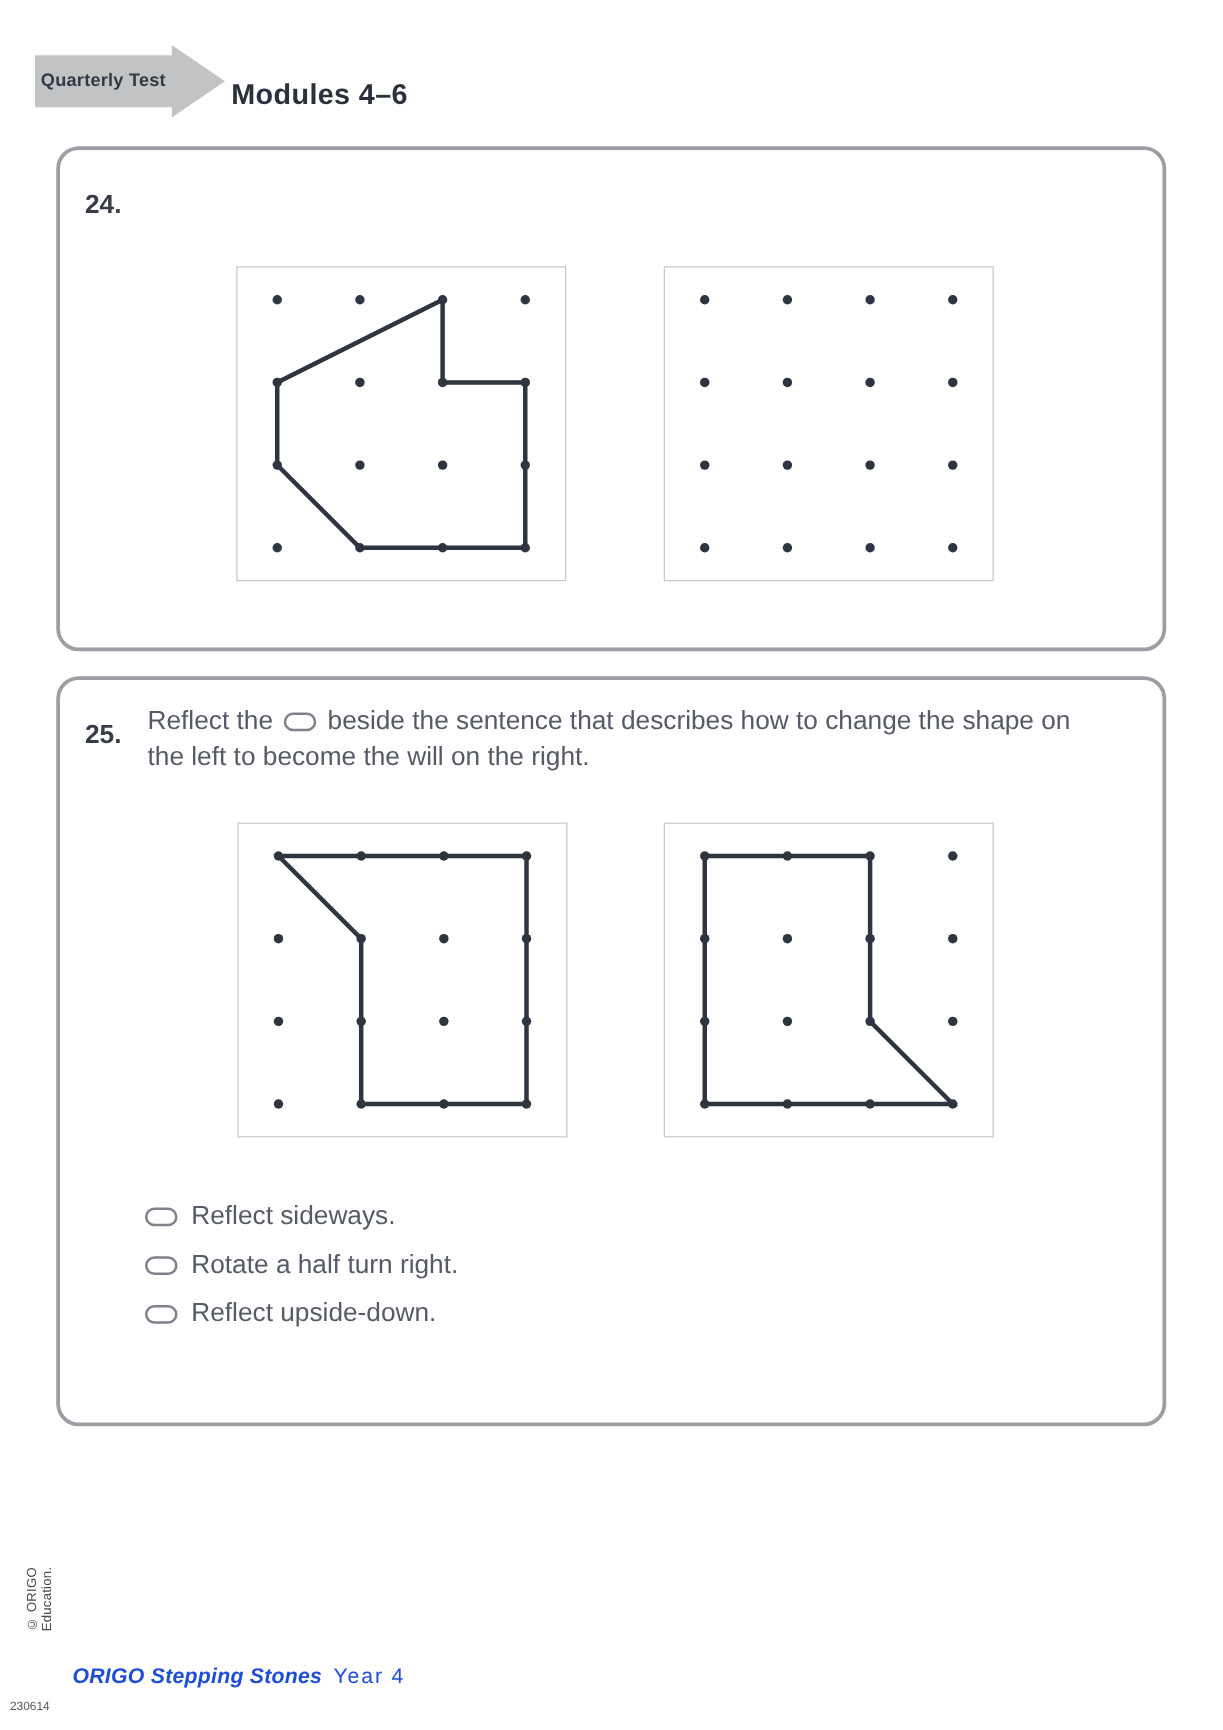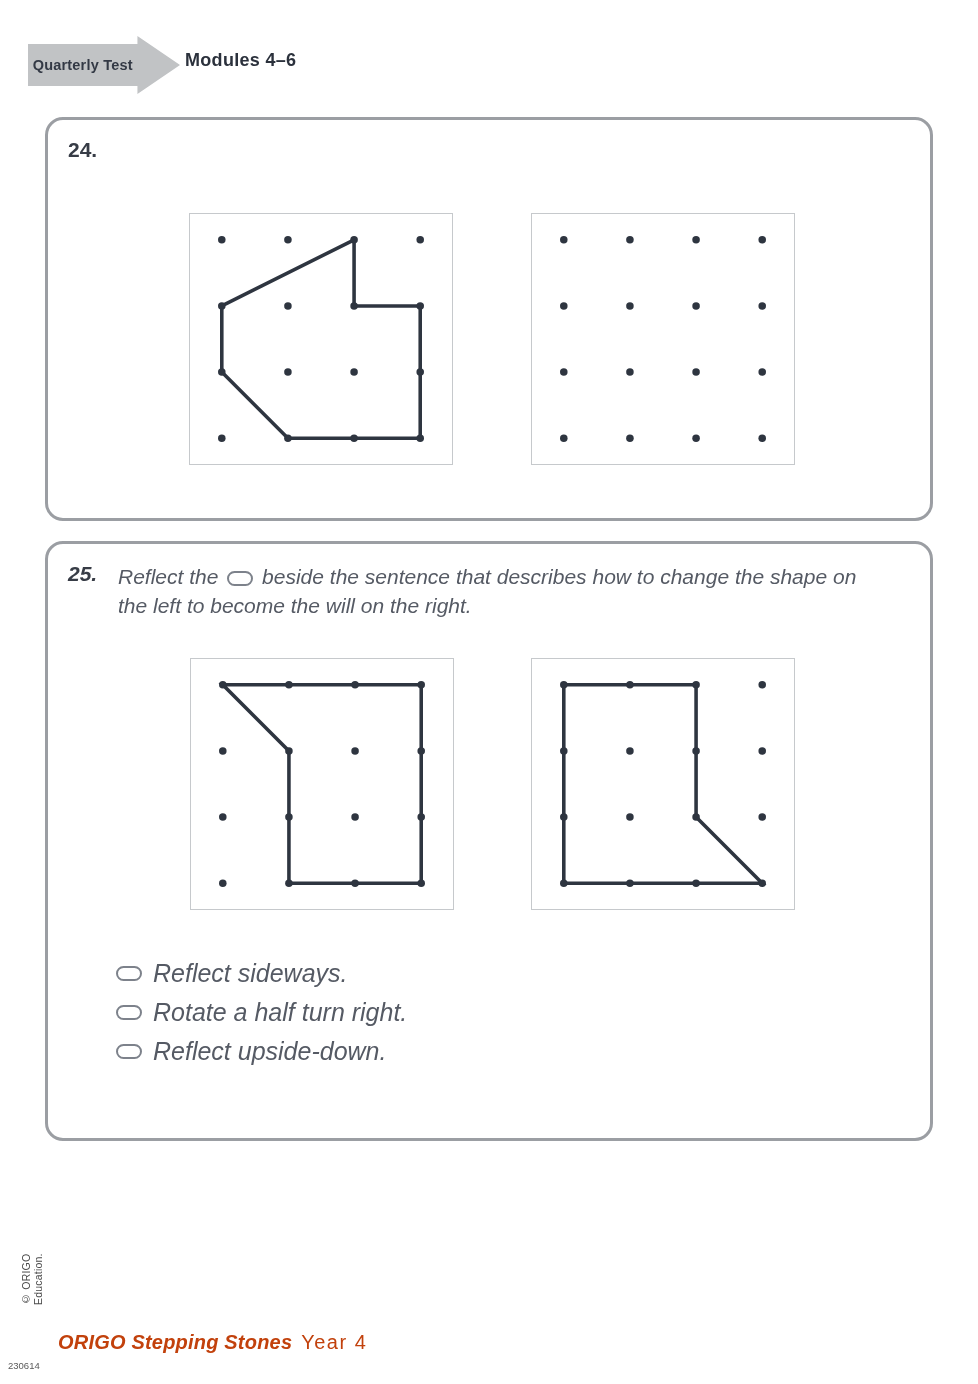--- a/index.html
+++ b/index.html
@@ -17,55 +17,55 @@
   body{font-family:"Liberation Sans","DejaVu Sans",sans-serif;}
   .page{position:relative;width:978px;height:1384px;background:#ffffff;overflow:hidden;}
 
   
   .tag-arrow{position:absolute;left:28px;top:36px;width:152px;height:58px;
     background:var(--arrow-fill);
     clip-path:polygon(0% 14%,72% 14%,72% 0%,100% 50%,72% 100%,72% 86%,0% 86%);
     display:flex;align-items:center;}
   .tag-arrow span{display:block;width:72%;text-align:center;font-size:14.5px;font-weight:600;
     color:var(--arrow-text);letter-spacing:.2px;}
-  .page-title{position:absolute;left:185px;top:50px;font-size:18px;font-weight:700;
+  .page-title{position:absolute;left:185px;top:62px;font-size:23px;font-weight:700;
     color:#2b313c;letter-spacing:.3px;}
 
   
   .card{position:absolute;left:45px;width:888px;border:3px solid var(--card-border);
     border-radius:18px;background:#fff;}
   .card.q24{top:117px;height:404px;}
-  .card.q25{top:541px;height:600px;font-style:italic;}
-  .qnum{position:absolute;left:20px;top:18px;font-size:21px;font-weight:700;color:var(--num);}
+  .card.q25{top:541px;height:600px;}
+  .qnum{position:absolute;left:20px;top:32px;font-size:21px;font-weight:700;color:var(--num);}
   .qprompt{position:absolute;left:70px;top:18px;width:800px;font-size:21px;line-height:29px;
     color:var(--text);}
   .inline-oval{display:inline-block;width:26px;height:15px;border:2px solid var(--check-border);
     border-radius:8px;vertical-align:-2px;margin:0 3px;}
 
   
   .grid-box{position:absolute;width:264px;height:252px;border:1.5px solid var(--grid-border);
     background:#fff;}
   .grid-box svg{display:block;width:100%;height:100%;}
   .q24 .grid-left{left:141px;top:93px;}
   .q24 .grid-right{left:483px;top:93px;}
   .q25 .grid-left{left:142px;top:114px;}
   .q25 .grid-right{left:483px;top:114px;}
 
   
   .options{position:absolute;left:68px;top:417px;display:flex;flex-direction:column;gap:15px;}
   .option-row{display:flex;align-items:center;height:24px;}
   .option-check{width:26px;height:15px;border:2px solid var(--check-border);border-radius:8px;
     margin-right:11px;flex:0 0 auto;background:#fff;}
-  .option-label{font-size:25px;color:var(--text);line-height:24px;text-align:right;}
+  .option-label{font-size:21px;color:var(--text);line-height:24px;text-align:right;}
 
   
   .copyright-vertical{position:absolute;left:20px;top:1213px;height:92px;
     writing-mode:vertical-rl;transform:rotate(180deg);font-size:10.5px;color:#4b4b4b;
     letter-spacing:.2px;}
-  .brand-line{position:absolute;left:58px;top:1331px;font-size:20px;color:#c2410c;}
+  .brand-line{position:absolute;left:58px;top:1331px;font-size:17px;color:#1d4ed8;}
   .brand-name{font-weight:700;font-style:italic;letter-spacing:.2px;}
   .year-level{font-weight:400;letter-spacing:1.5px;margin-left:9px;}
   .print-code{position:absolute;left:8px;top:1360px;font-size:9.5px;color:#5a5a5a;}
 </style>
 </head>
 <body>
 
 <div class="page">
 
   <div class="tag-arrow">

